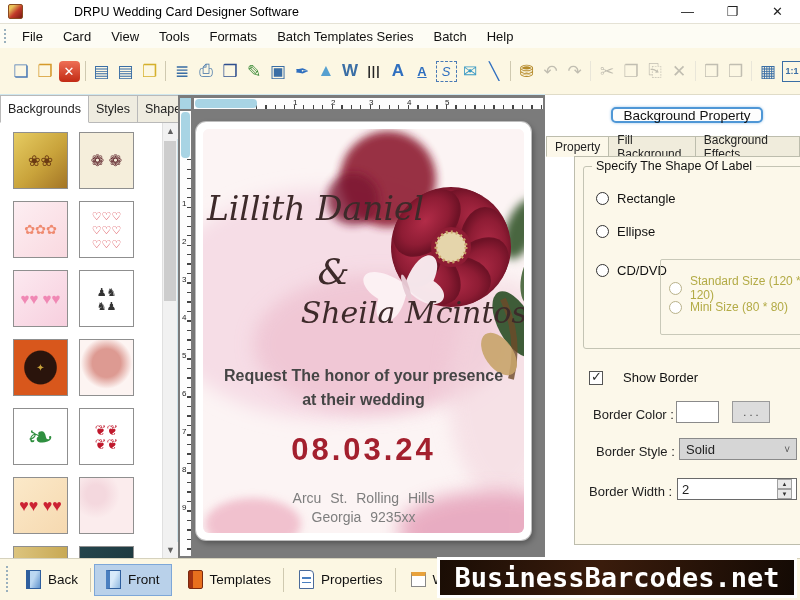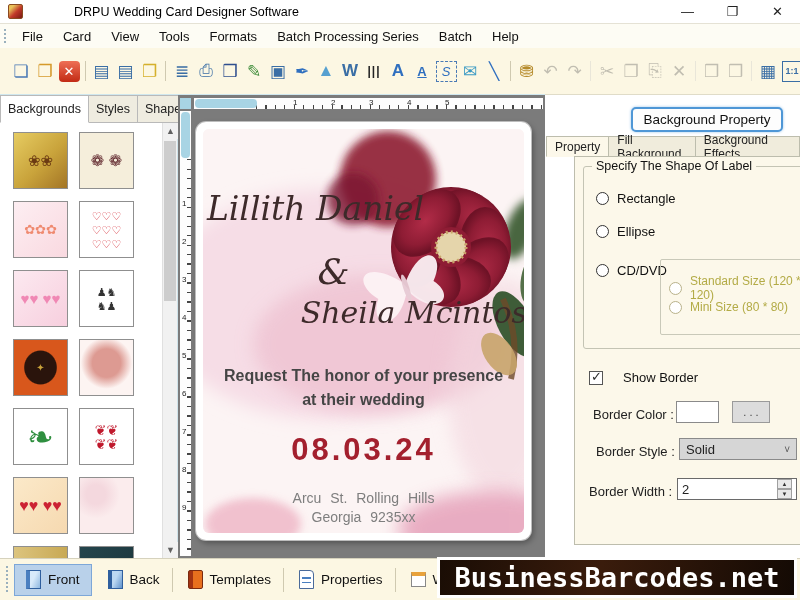--- a/index.html
+++ b/index.html
@@ -72,23 +72,23 @@
   #bride  { left:-48px; top:60px;  font-size:33px; }
   #amp    { left:-30px; top:122px; font-size:36px; }
   #groom  { left:60px;  top:166px; font-size:30px; }
   #line1  { top:238px; font-size:16px; font-weight:600; color:#454545; }
   #line2  { top:262px; font-size:16px; font-weight:600; color:#454545; }
   #cdate  { top:303px; font-size:31px; font-weight:700; color:#a3202e; letter-spacing:3px; }
   #addr1  { top:361px; font-size:14px; color:#7e7e7e; word-spacing:5px; }
   #addr2  { top:380px; font-size:14px; color:#7e7e7e; word-spacing:5px; }
   
   #rightpanel { position:absolute; left:545px; top:95px; width:255px; bottom:42px; background:#fff; }
-  #bp-btn { position:absolute; left:66px; top:12px; width:152px; height:25px; background:#fdfdfd;
+  #bp-btn { position:absolute; left:66px; top:12px; width:152px; height:16px; background:#fdfdfd;
             border:2px solid #4f97d6; border-radius:5px; box-shadow:0 0 3px #9cc6ea;
-            font-size:13.5px; display:flex; align-items:center; justify-content:center;margin-left:20px; }
+            font-size:13.5px; display:flex; align-items:center; justify-content:center; }
   #rp-tabs { position:absolute; left:1px; top:41px; height:21px; display:flex; }
   .rp-tab { padding:0 8px; display:flex; align-items:center; font-size:12px; background:#f0ecdc;
             border:1px solid #bdbdad; border-left:none; color:#222; }
   .rp-tab:first-child { border-left:1px solid #bdbdad; }
   .rp-tab.on { background:#fcf8ea; border-bottom-color:#fcf8ea; }
   #rp-page { position:absolute; left:1px; top:61px; width:246px; height:389px; background:#fcf8ea;
              border:1px solid #bdbdad;margin-left:28px; }
   .groupbox { position:absolute; left:8px; top:9px; width:230px; height:183px; border:1px solid #c4c4b4; border-radius:3px; }
   .gb-legend { position:absolute; left:8px; top:-8px; background:#fcf8ea; padding:0 4px; font-size:12.5px; }
   .radio-row { position:absolute; left:12px; display:flex; align-items:center; gap:8px; font-size:13px; }
@@ -160,21 +160,21 @@
 
 <div id="menubar">
   <span class="grip"></span>
   <span style="display:flex">
 
   <span class="mitem">File</span>
       <span class="mitem">Card</span>
       <span class="mitem">View</span>
       <span class="mitem">Tools</span>
       <span class="mitem">Formats</span>
-      <span class="mitem">Batch Processing Series</span>
+      <span class="mitem">Batch Templates Series</span>
       <span class="mitem">Batch</span>
       <span class="mitem">Help</span>
     </span>
 </div>
 
 <div id="toolbar">
   <span class="grip"></span>
   <span style="display:flex;align-items:center">
 
   <span class="tbtn">
@@ -477,27 +477,27 @@
         <span>▼</span>
       </span>
     </span>
   </div>
 </div>
 
 <div id="bottombar">
   <span class="grip"></span>
   <span style="display:flex;align-items:center;gap:4px">
 
-  <span class="bbtn on">
+  <span class="bbtn sep">
+      <span class="bicon" data-icon="back-page"></span>
+      <span>Back</span>
+    </span>
+      <span class="bbtn on">
       <span class="bicon" data-icon="front-page"></span>
       <span>Front</span>
-    </span>
-      <span class="bbtn sep">
-      <span class="bicon" data-icon="back-page"></span>
-      <span>Back</span>
     </span>
       <span class="bbtn sep">
       <span class="bicon" data-icon="templates-book"></span>
       <span>Templates</span>
     </span>
       <span class="bbtn sep">
       <span class="bicon" data-icon="properties-doc"></span>
       <span>Properties</span>
     </span>
       <span class="bbtn sep">

